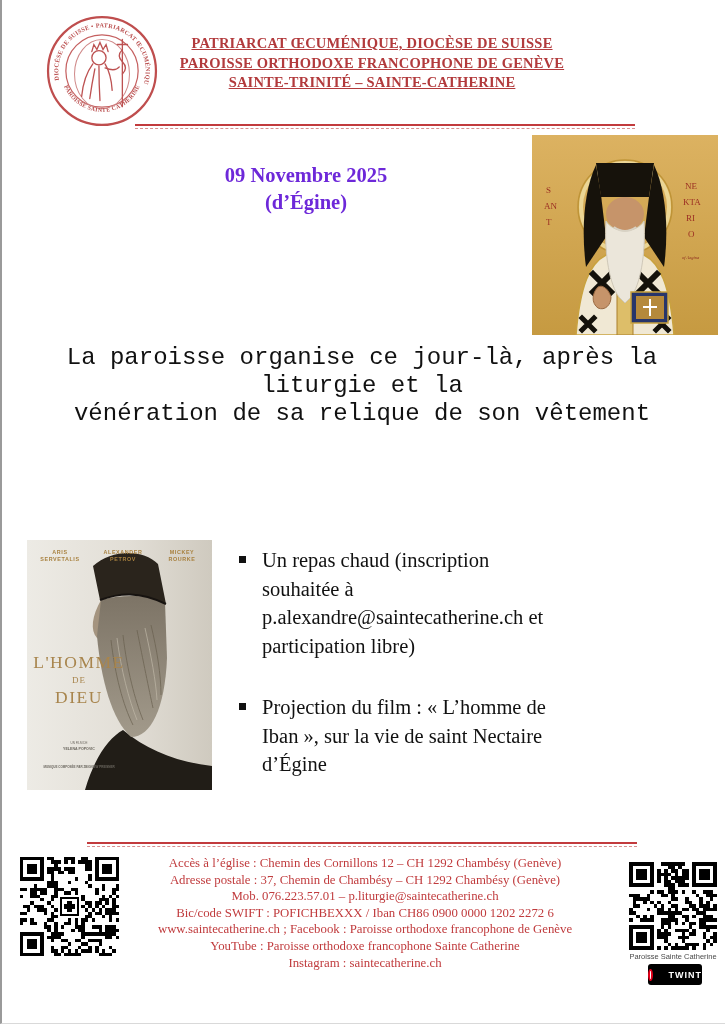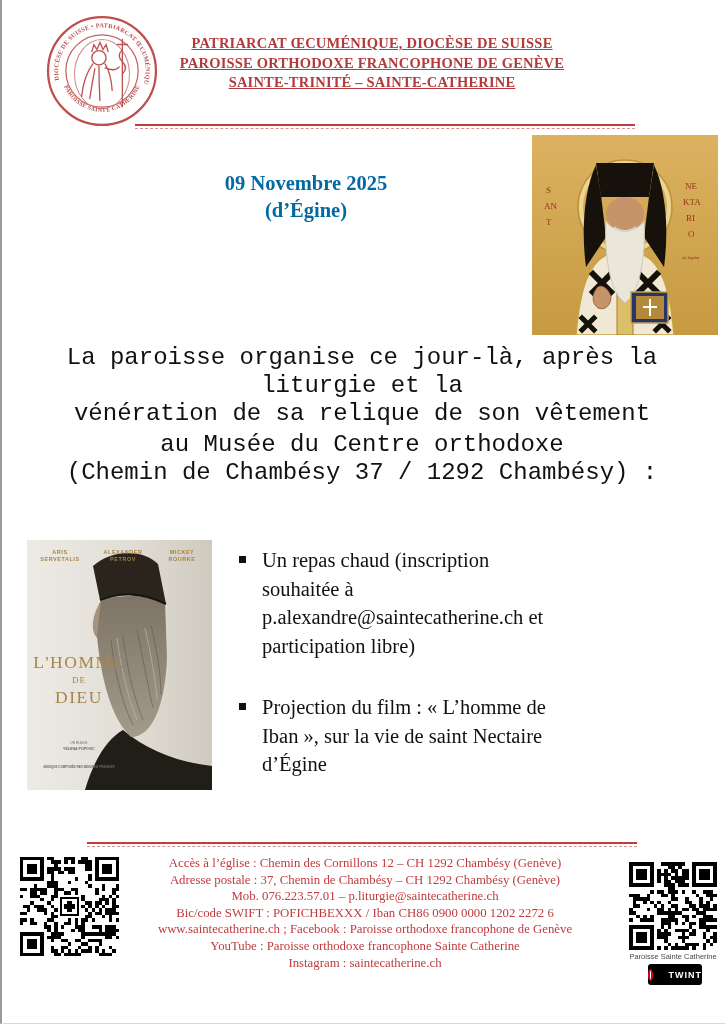--- a/index.html
+++ b/index.html
@@ -9,22 +9,22 @@
     border-left:2px solid #9a9a9a;border-bottom:1px solid #d9d9d9;box-sizing:border-box;
   }
   
   .seal{position:absolute;left:44px;top:15px;width:112px;height:112px;}
   .org-block{position:absolute;left:140px;top:34px;width:460px;text-align:center;
     color:#b23a3c;font-weight:bold;font-size:14.5px;line-height:19.5px;letter-spacing:.2px;text-decoration:underline;}
   .rule{position:absolute;height:2px;border-top:2px solid #c23b3d;border-bottom:1px dashed #d98f90;}
   .rule-top{left:133px;top:124px;width:500px;}
   .rule-bottom{left:85px;top:842px;width:550px;}
   
-  .title-block{position:absolute;left:54px;top:170px;width:500px;text-align:center;
-    font-weight:bold;font-size:20.5px;line-height:27px;color:#0369a1;}
+  .title-block{position:absolute;left:54px;top:162px;width:500px;text-align:center;
+    font-weight:bold;font-size:20.5px;line-height:27px;color:#6d28d9;}
   .saint-icon{position:absolute;left:530px;top:135px;width:186px;height:200px;}
   
   .para{position:absolute;left:60px;width:600px;text-align:center;font-size:24px;line-height:28px;color:#111;font-family:Liberation Mono, monospace;}
   .para-1{top:344px;}
   .para-2{top:431px;}
   
   .poster{position:absolute;left:25px;top:540px;width:185px;height:250px;}
   .bullet-list{position:absolute;left:237px;top:546px;width:420px;}
   .bullet-item{display:flex;align-items:flex-start;margin-bottom:33px;}
   .sq{flex:0 0 auto;width:7px;height:7px;background:#111;margin:10px 16px 0 0;}
@@ -133,24 +133,20 @@
       <text x="151" y="70">KTA</text>
       <text x="154" y="86">RI</text>
       <text x="156" y="102">O</text>
       <text x="150" y="124" font-size="4.5" font-style="italic" fill="#8d2c20">of Aegina</text>
     </g>
   </svg>
 
   <div class="para para-1">
     <div>La paroisse organise ce jour-là, après la liturgie et la</div>
     <div>vénération de sa relique de son vêtement</div>
-  </div>
-  <div class="para para-2">
-    <div>au Musée du Centre orthodoxe</div>
-    <div>(Chemin de Chambésy 37 / 1292 Chambésy) :</div>
   </div>
 
   <svg class="poster" viewBox="0 0 185 250" aria-hidden="true">
     <defs>
       <linearGradient id="pbg" x1="0" y1="0" x2="1" y2="0">
         <stop offset="0" stop-color="#edebe5"></stop>
           <stop offset="0.55" stop-color="#e2ded6"></stop>
           <stop offset="1" stop-color="#cfcabf"></stop>
       </linearGradient>
       <linearGradient id="beardg" x1="0" y1="0" x2="0" y2="1">

